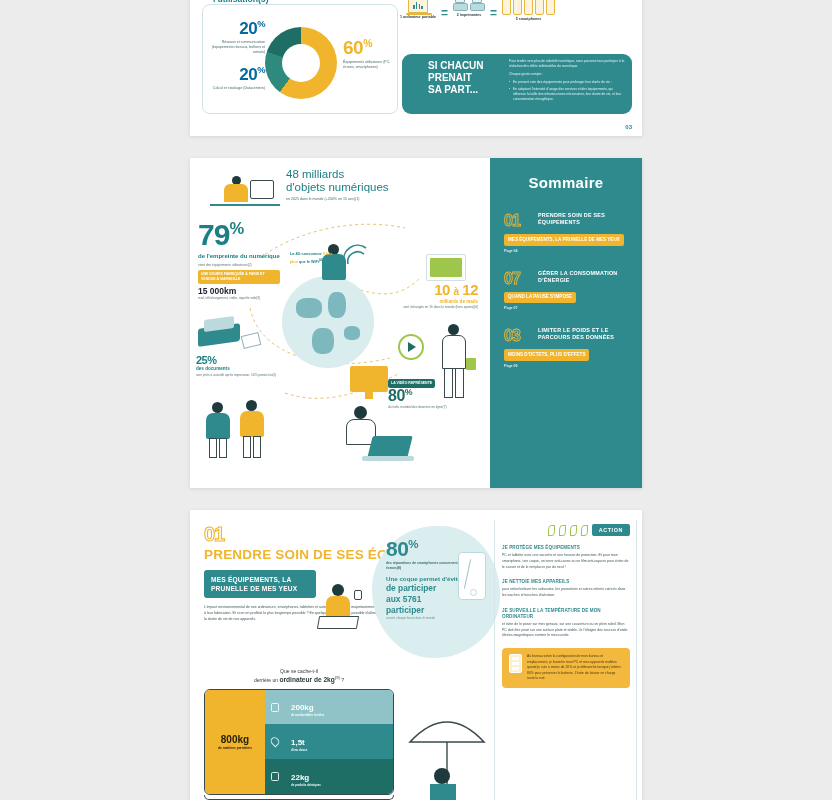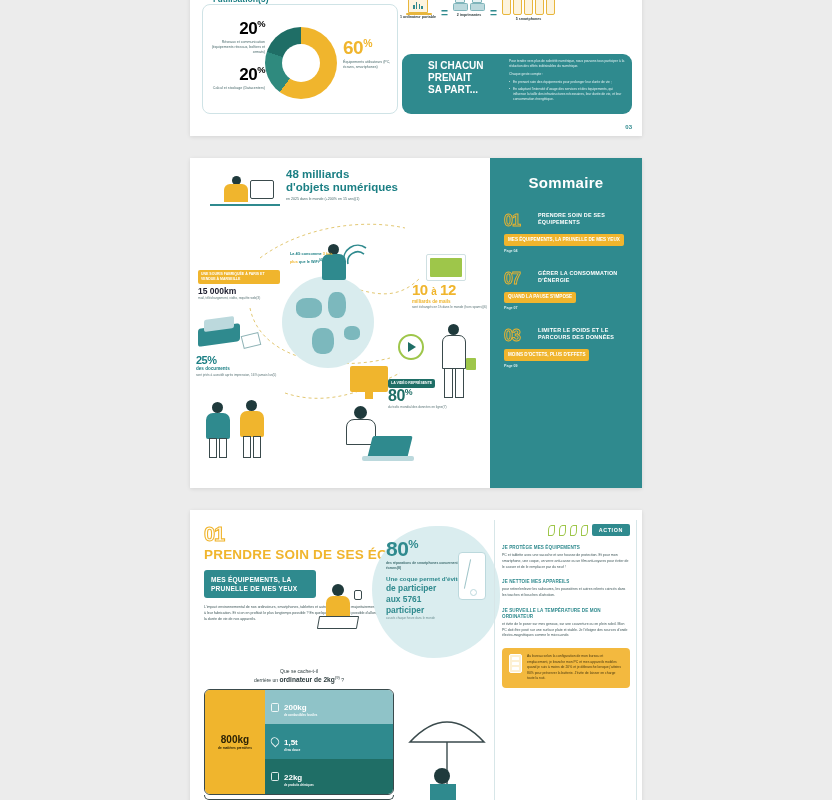--- a/index.html
+++ b/index.html
@@ -32,21 +32,21 @@
       #2f8a7e 216deg 288deg,
       #1f6e66 288deg 360deg);
   }
   .donut::after { content:""; position:absolute; left:50%; top:50%;
     width:38px; height:38px; margin:-19px 0 0 -19px; background:#fff; border-radius:50%; }
 
   .pct { font-weight: 800; letter-spacing: -.5px; }
   .pct .sym { font-size: .55em; vertical-align: super; }
   .p1-l1 { position:absolute; left:6px; top:14px; width:56px; text-align:right; }
   .p1-l2 { position:absolute; left:6px; top:60px; width:56px; text-align:right; }
-  .p1-l1 .pct, .p1-l2 .pct { font-size: 17px; color:#000000; display:block; }
+  .p1-l1 .pct, .p1-l2 .pct { font-size: 17px; color:#0369a1; display:block; }
   .p1-cap { font-size: 3.6px; color:#4a6a6c; line-height:1.45; margin-top:1px; }
   .p1-r { position:absolute; left:140px; top:32px; width:54px; }
   .p1-r .pct { font-size: 19px; color:#f0b52d; display:block; }
 
   .eqrow { position: absolute; left: 210px; top: 36px; width: 232px; height: 48px;
     display: flex; align-items: flex-start; gap: 5px; }
   .eqcell { display:flex; flex-direction:column; align-items:center; gap:2px; }
   .eqcell .glyphs { display:flex; gap:2px; align-items:flex-end; }
   .eqlabel { font-size: 3.6px; color:#2c3b3d; font-weight:700; text-align:center; }
   .eqsign { font-size: 12px; color:#2f8a8e; font-weight:800; padding-top:8px; }
@@ -81,21 +81,21 @@
   #p2-right { position:absolute; right:0; top:0; width:152px; height:100%;
               background:#2f8a8e; }
 
   .globe { position:absolute; left:92px; top:118px; width:92px; height:92px; border-radius:50%;
     background:#d9ecee; }
   .globe i { position:absolute; background:#7cb8bd; border-radius:40%; display:block; }
 
   .dashpath { position:absolute; inset:0; }
 
   .p2-48 { position:absolute; left:96px; top:10px; width:118px; }
-  .p2-48 .big { font-size:11.5px; font-weight:700; color:#1b7f84; line-height:1.16; }
+  .p2-48 .big { font-size:11.5px; font-weight:400; color:#1b7f84; line-height:1.16; }
   .p2-48 .sub { font-size:3.6px; color:#4a6a6c; line-height:1.45; margin-top:2px; }
 
   .p2-79 { position:absolute; left:8px; top:60px; width:92px; }
   .p2-79 .pct { font-size:30px; color:#1b7f84; font-weight:800; display:block; letter-spacing:-1px; }
   .p2-79 .sub { font-size:6px; font-weight:800; color:#1b7f84; line-height:1.25; margin-top:1px;}
   .p2-79 .sub2 { font-size:3.3px; color:#5a7476; margin-top:2px; }
 
   .tagY { display:inline-block; background:#f0b52d; color:#fff; font-weight:800;
           font-size:3.5px; line-height:1.4; padding:2px 3px; border-radius:2px; }
   .tagG { display:inline-block; background:#1f6e66; color:#fff; font-weight:800;
@@ -107,21 +107,21 @@
 
   .p2-4g { position:absolute; left:100px; top:94px; width:44px;
            font-size:3.8px; color:#1b7f84; font-weight:700; line-height:1.5; }
   .p2-4g b { color:#f0b52d; }
 
   .p2-25 { position:absolute; left:6px; top:196px; width:86px; }
   .p2-25 .pct { font-size:11px; font-weight:800; color:#1b7f84; }
   .p2-25 .sub { font-size:4.6px; font-weight:800; color:#1b7f84; line-height:1.3; }
   .p2-25 .sub2 { font-size:3.2px; color:#5a7476; line-height:1.4; margin-top:1px; }
 
-  .p2-10 { position:absolute; left:222px; top:124px; width:76px; }
+  .p2-10 { position:absolute; left:212px; top:124px; width:76px;text-align:right; }
   .p2-10 .pct { font-size:15px; font-weight:800; color:#f0b52d; line-height:1; }
   .p2-10 .pct small { font-size:10px; }
   .p2-10 .sub { font-size:4.6px; font-weight:800; color:#f0b52d; margin-top:2px; }
   .p2-10 .sub2 { font-size:3.2px; color:#5a7476; line-height:1.45; margin-top:1px; }
 
   .p2-80 { position:absolute; left:198px; top:212px; width:66px; }
   .p2-80 .pct { font-size:16px; font-weight:800; color:#1f6e66; line-height:1; }
   .p2-80 .sub2 { font-size:3.2px; color:#5a7476; line-height:1.45; margin-top:1px; }
 
   .playbtn { position:absolute; left:208px; top:176px; width:26px; height:26px; border-radius:50%;
@@ -198,21 +198,21 @@
   .laptop-diag { position:absolute; left:14px; top:158px; width:190px; }
   .ld-title { text-align:center; font-size:5px; color:#2c3b3d; line-height:1.45; }
   .ld-title b { font-size:6.6px; }
   .ld-screen { margin-top:4px; border:1.8px solid #3a4a4c; border-radius:6px;
                height:106px; display:flex; overflow:hidden; background:#fff; }
   .ld-left { width:60px; background:#f0b52d; display:flex; flex-direction:column;
              align-items:center; justify-content:center; color:#2b2206; }
   .ld-left .v { font-size:10px; font-weight:800; }
   .ld-left .c { font-size:3.2px; font-weight:700; line-height:1.35; text-align:center; margin-top:1px; }
   .ld-right { flex:1; display:flex; flex-direction:column; }
-  .ld-row { flex:1; display:flex; align-items:center; gap:5px; padding:0 6px; color:#fff; }
+  .ld-row { flex:1; display:flex; align-items:center; gap:12px; padding:0 6px; color:#fff; }
   .ld-row .ic { width:8px; height:9px; border:1px solid rgba(255,255,255,.85); border-radius:1.5px; flex:0 0 8px; }
   .ld-row .v { font-size:8px; font-weight:800; }
   .ld-row .c { font-size:2.8px; line-height:1.35; font-weight:700; opacity:.95; }
   .ld-base { height:5px; border:1.8px solid #3a4a4c; border-top:0; border-radius:0 0 9px 9px; }
 
   .divider { position:absolute; top:10px; bottom:10px; width:1px; background:#d7e6e8; }
 
   .fig { position:absolute; }
   .fig .head { border-radius:50%; background:#1f3a3c; }
   .fig .body { background:#f0b52d; }
@@ -324,20 +324,25 @@
         <div class="sub">en 2025 dans le monde (+200% en 15 ans)(1)</div>
       </div>
 
       <div class="fig" style="left:16px;top:16px;width:76px;height:40px;">
         <div class="head" style="position:absolute;left:26px;top:2px;width:9px;height:9px;"></div>
         <div class="body" style="position:absolute;left:18px;top:10px;width:24px;height:18px;border-radius:6px 6px 0 0;"></div>
         <div class="outline" style="position:absolute;left:44px;top:6px;width:24px;height:19px;border-radius:2px;"></div>
         <div style="position:absolute;left:4px;top:30px;width:70px;height:1.6px;background:#2f8a8e;"></div>
       </div>
 
+      <div class="p2-79">
+        <span class="pct"><span>79</span><span class="sym">%</span></span>
+        <div class="sub">de l'empreinte du numérique</div>
+        <div class="sub2">vient des équipements utilisateurs(2)</div>
+      </div>
 
       <div class="p2-km">
         <span class="tagY">UNE SOURIS FABRIQUÉE À PARIS ET VENDUE À MARSEILLE</span>
         <div class="v">15 000km</div>
         <div class="sub">mail, téléchargement, vidéo, requête web(3)</div>
       </div>
 
       <div class="globe">
         <i style="left:14px;top:22px;width:26px;height:20px;"></i>
         <i style="left:46px;top:16px;width:18px;height:26px;"></i>

